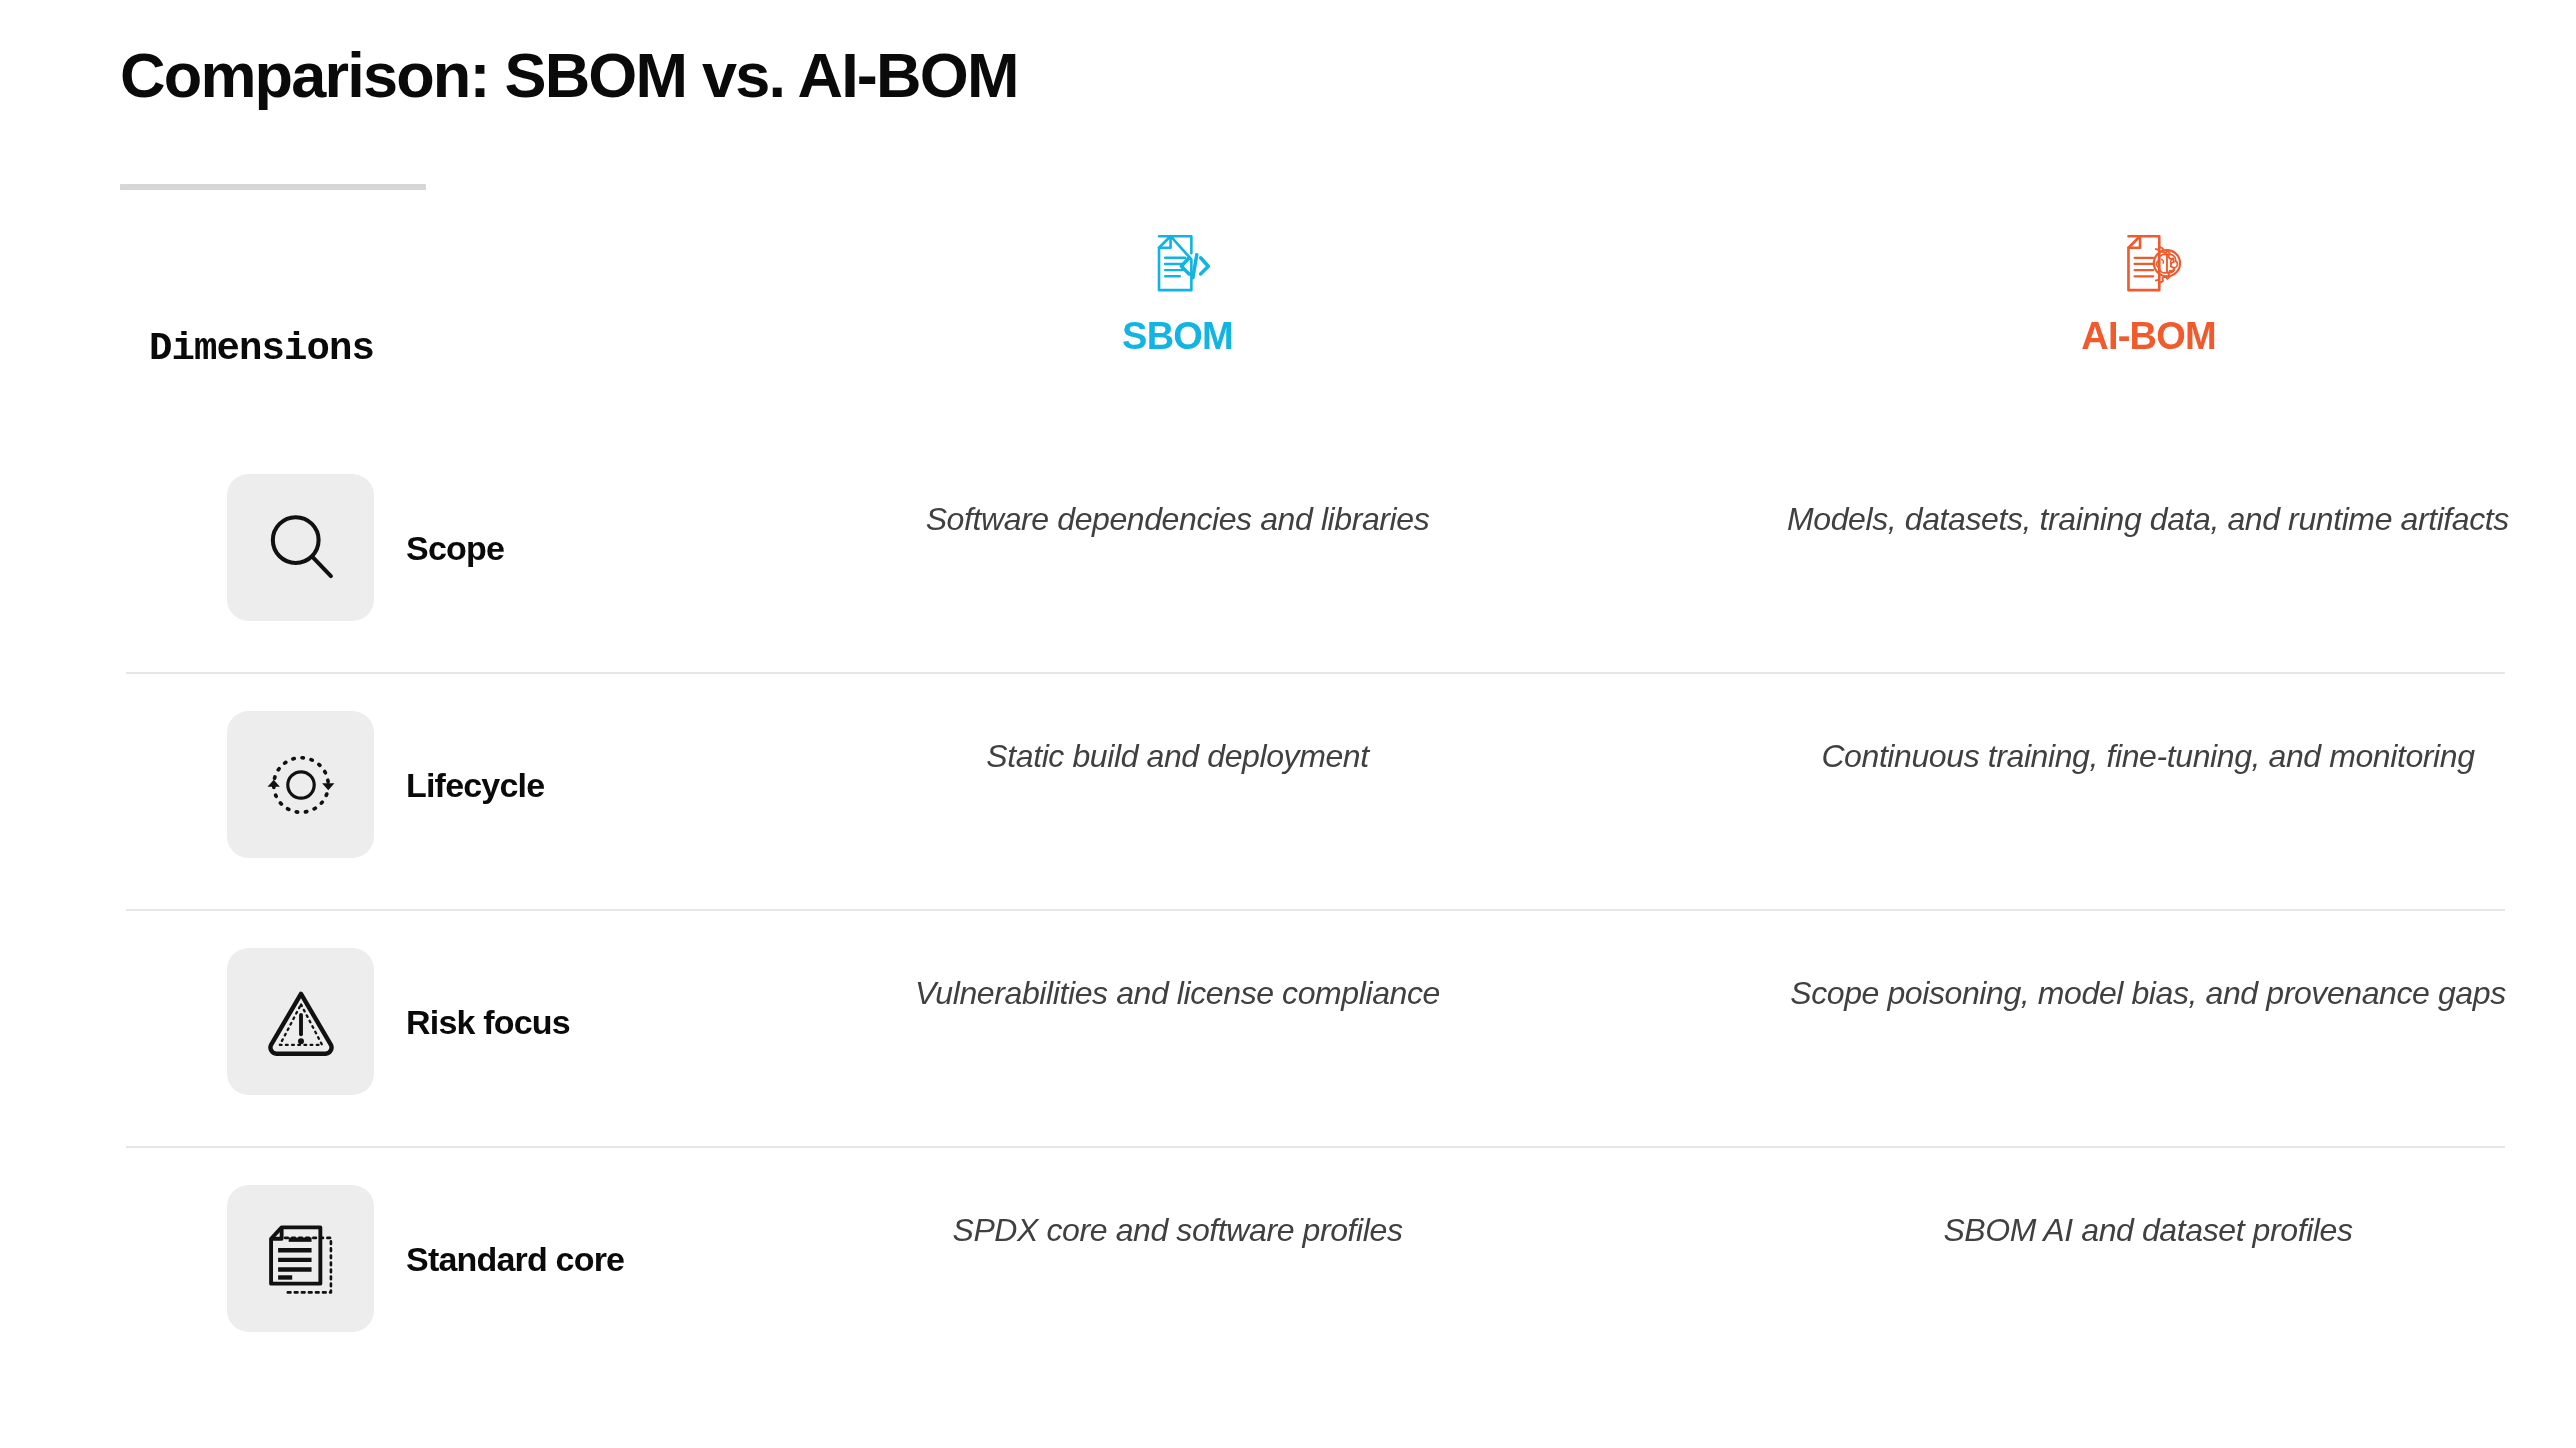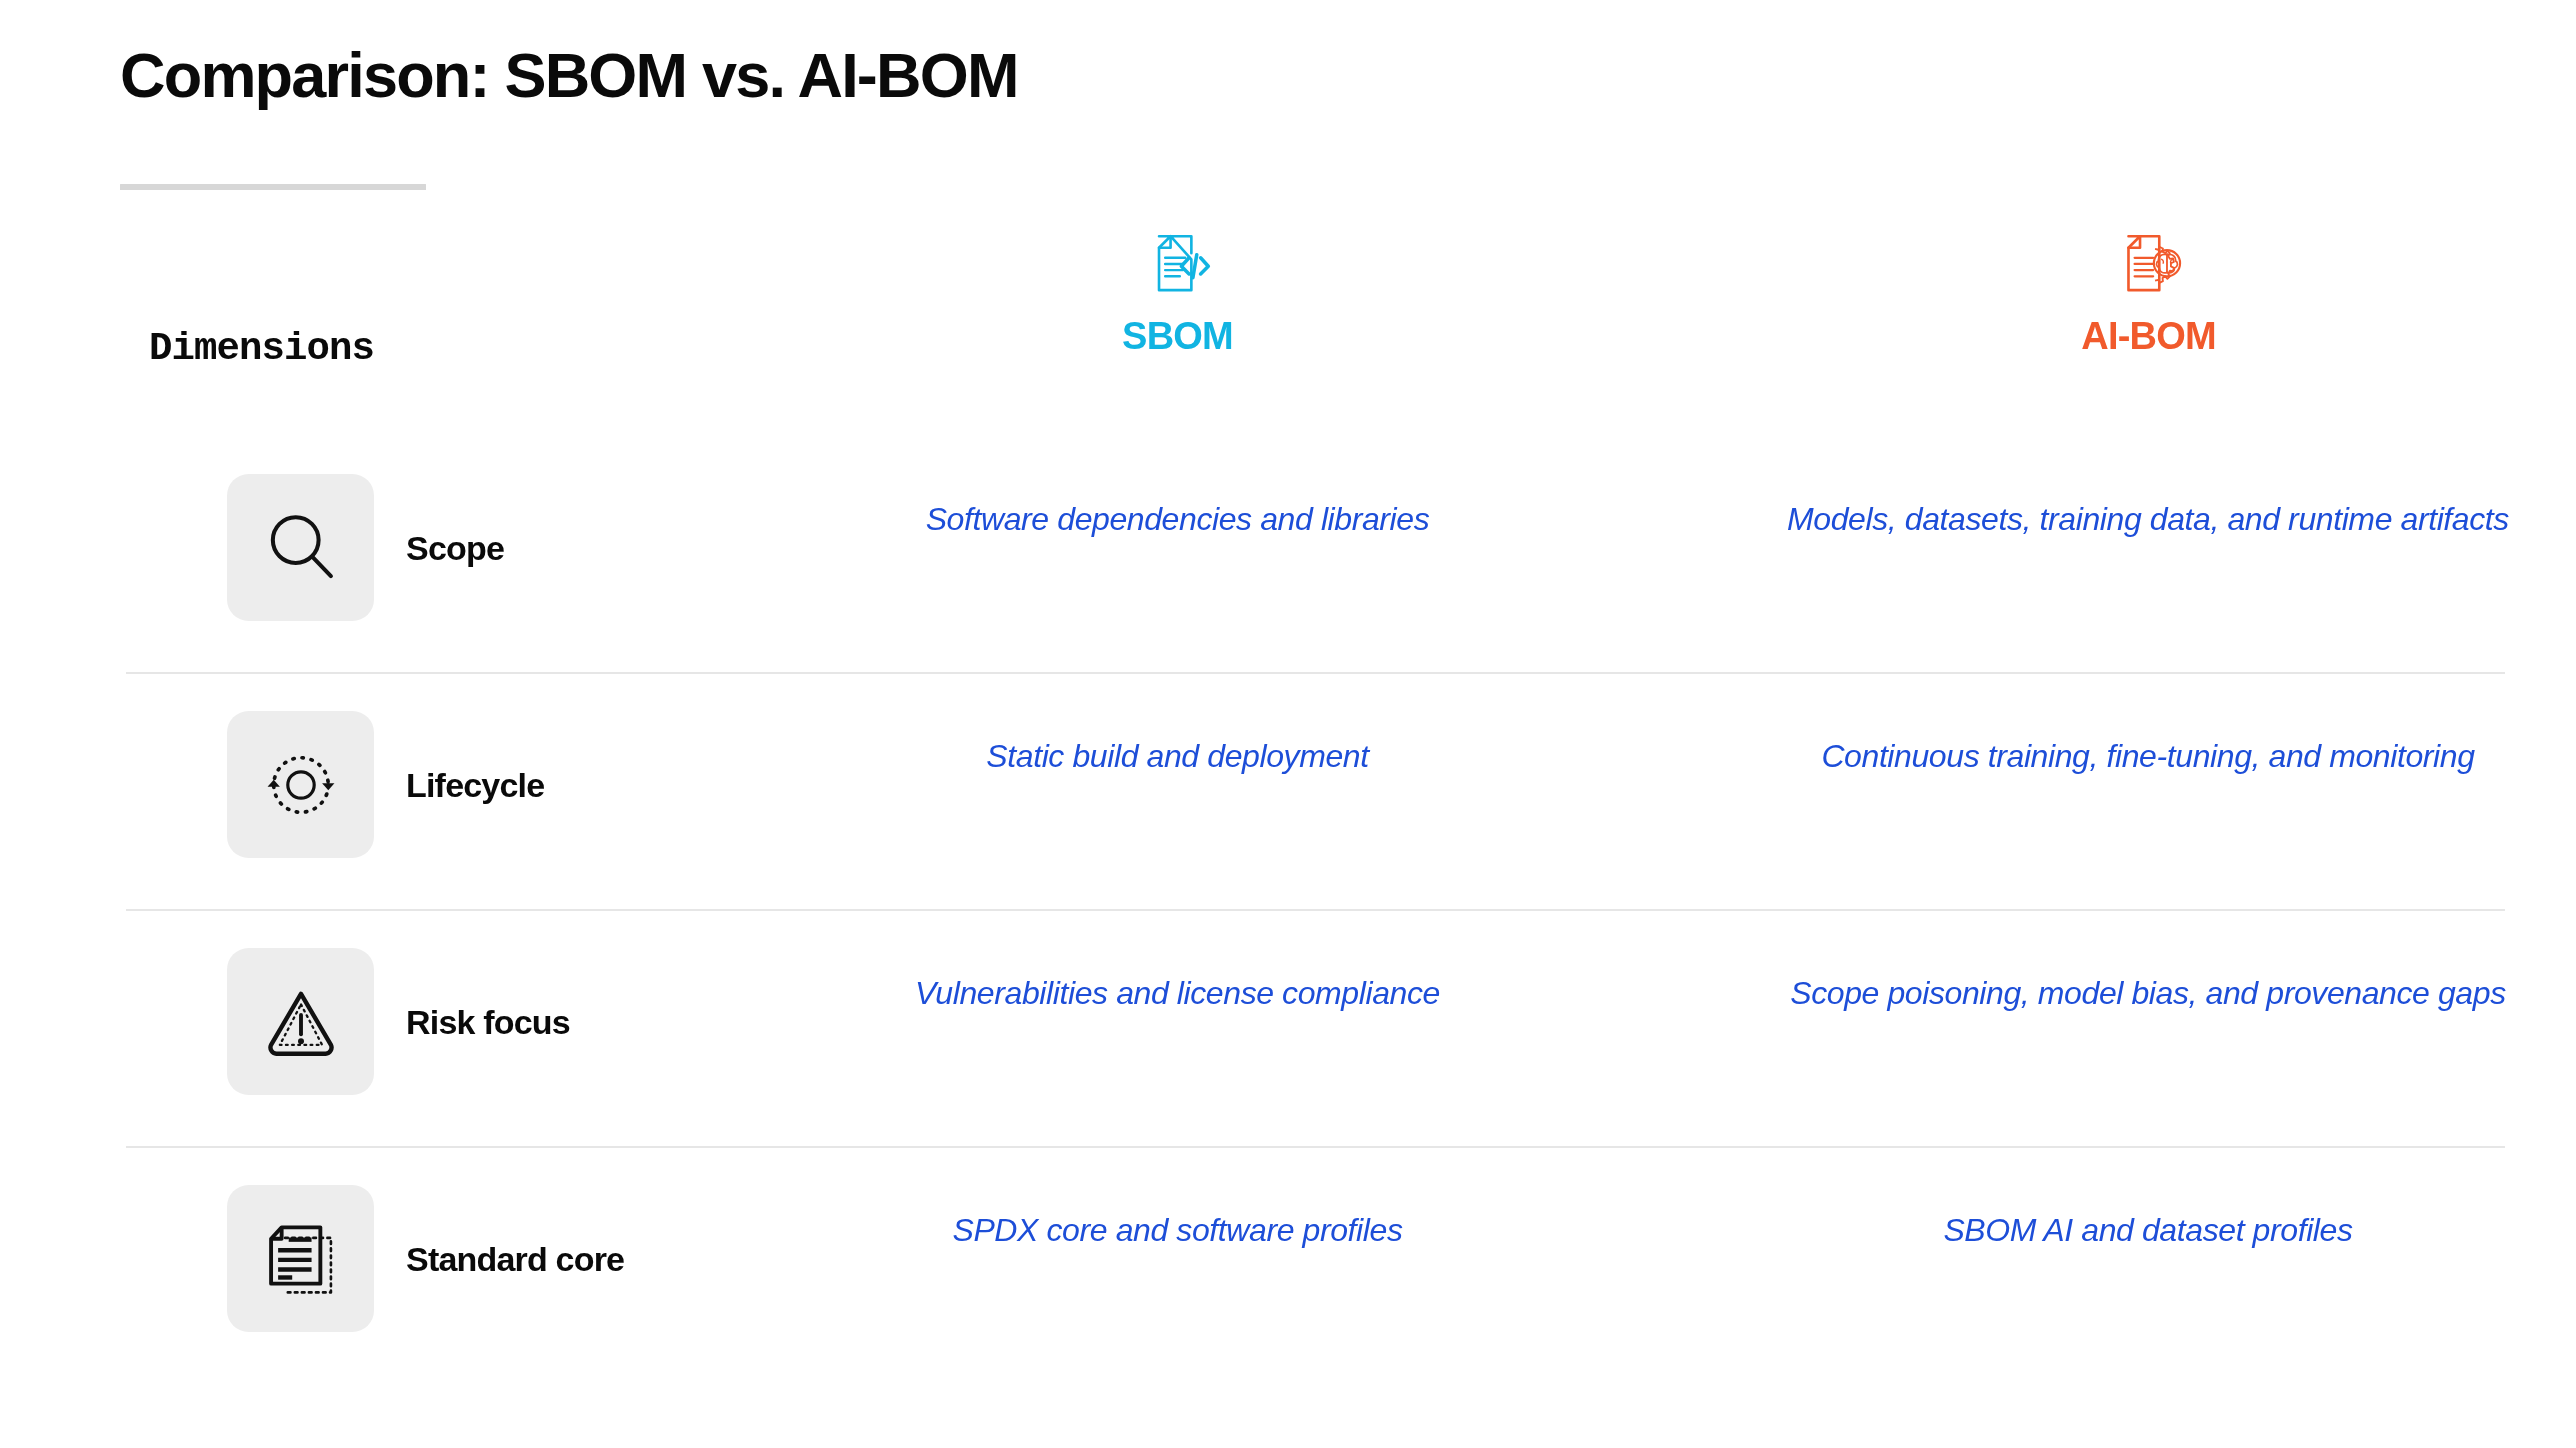--- a/index.html
+++ b/index.html
@@ -129,21 +129,21 @@
     line-height: 1;
     white-space: nowrap;
   }
 
   .cell-text {
     position: absolute;
     top: 63px;
     font-size: 32px;
     font-style: italic;
     font-weight: 400;
-    color: #1d4ed8;
+    color: #404040;
     line-height: 1.33;
     letter-spacing: -0.4px;
     text-align: center;
   }
   .cell-text.sbom  { left: 871px; width: 613px; }
   .cell-text.aibom { left: 1777px; width: 742px; }
 </style>
 </head>
 <body>
 

